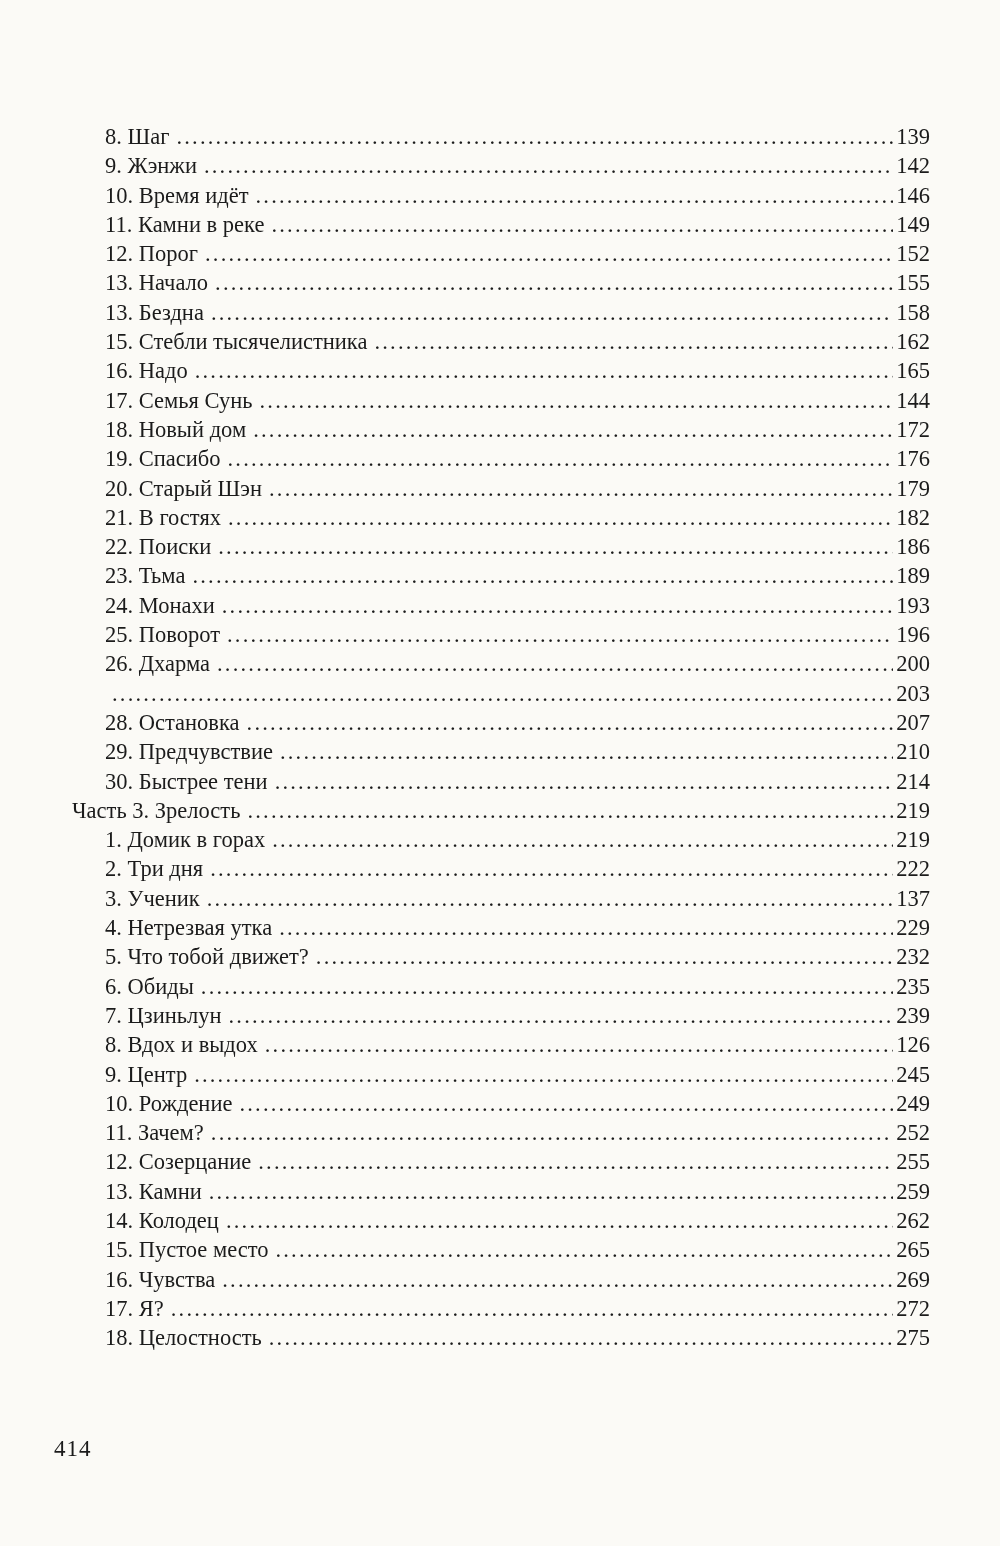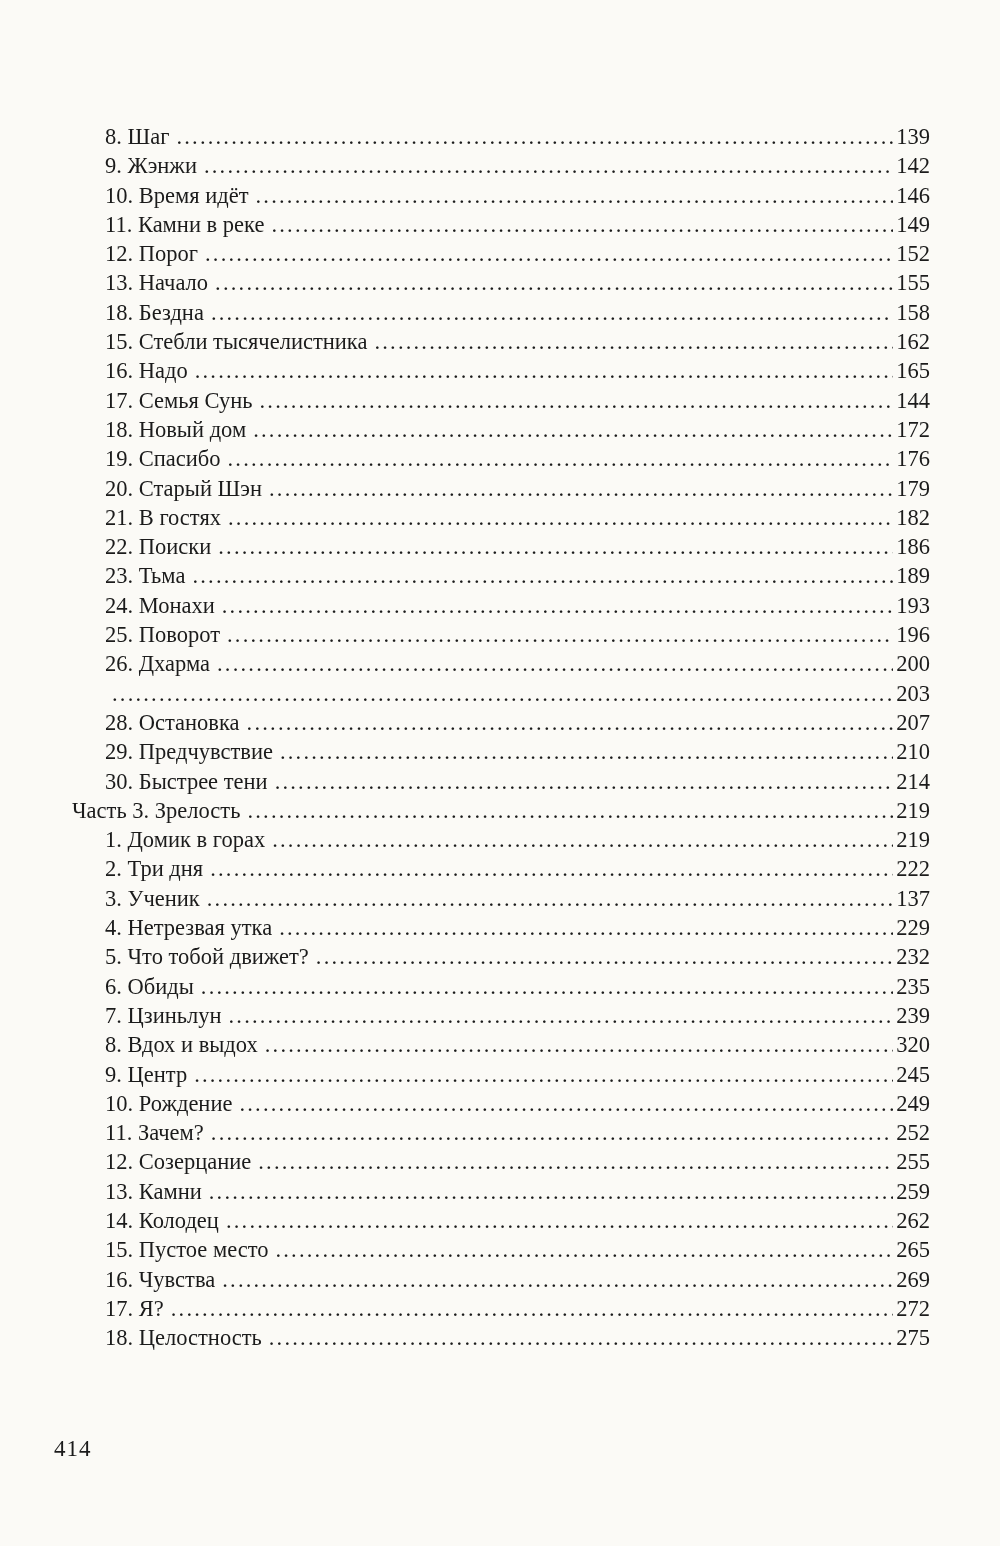--- a/index.html
+++ b/index.html
@@ -83,21 +83,21 @@
         <span class="toc-title">12. Порог</span>
         <span class="toc-leader"></span>
         <span class="toc-page">152</span>
       </div>
       <div class="toc-row level1">
         <span class="toc-title">13. Начало</span>
         <span class="toc-leader"></span>
         <span class="toc-page">155</span>
       </div>
       <div class="toc-row level1">
-        <span class="toc-title">18. Бездна</span>
+        <span class="toc-title">13. Бездна</span>
         <span class="toc-leader"></span>
         <span class="toc-page">158</span>
       </div>
       <div class="toc-row level1">
         <span class="toc-title">15. Стебли тысячелистника</span>
         <span class="toc-leader"></span>
         <span class="toc-page">162</span>
       </div>
       <div class="toc-row level1">
         <span class="toc-title">16. Надо</span>
@@ -209,21 +209,21 @@
         <span class="toc-page">235</span>
       </div>
       <div class="toc-row level1">
         <span class="toc-title">7. Цзиньлун</span>
         <span class="toc-leader"></span>
         <span class="toc-page">239</span>
       </div>
       <div class="toc-row level1">
         <span class="toc-title">8. Вдох и выдох</span>
         <span class="toc-leader"></span>
-        <span class="toc-page">320</span>
+        <span class="toc-page">126</span>
       </div>
       <div class="toc-row level1">
         <span class="toc-title">9. Центр</span>
         <span class="toc-leader"></span>
         <span class="toc-page">245</span>
       </div>
       <div class="toc-row level1">
         <span class="toc-title">10. Рождение</span>
         <span class="toc-leader"></span>
         <span class="toc-page">249</span>

